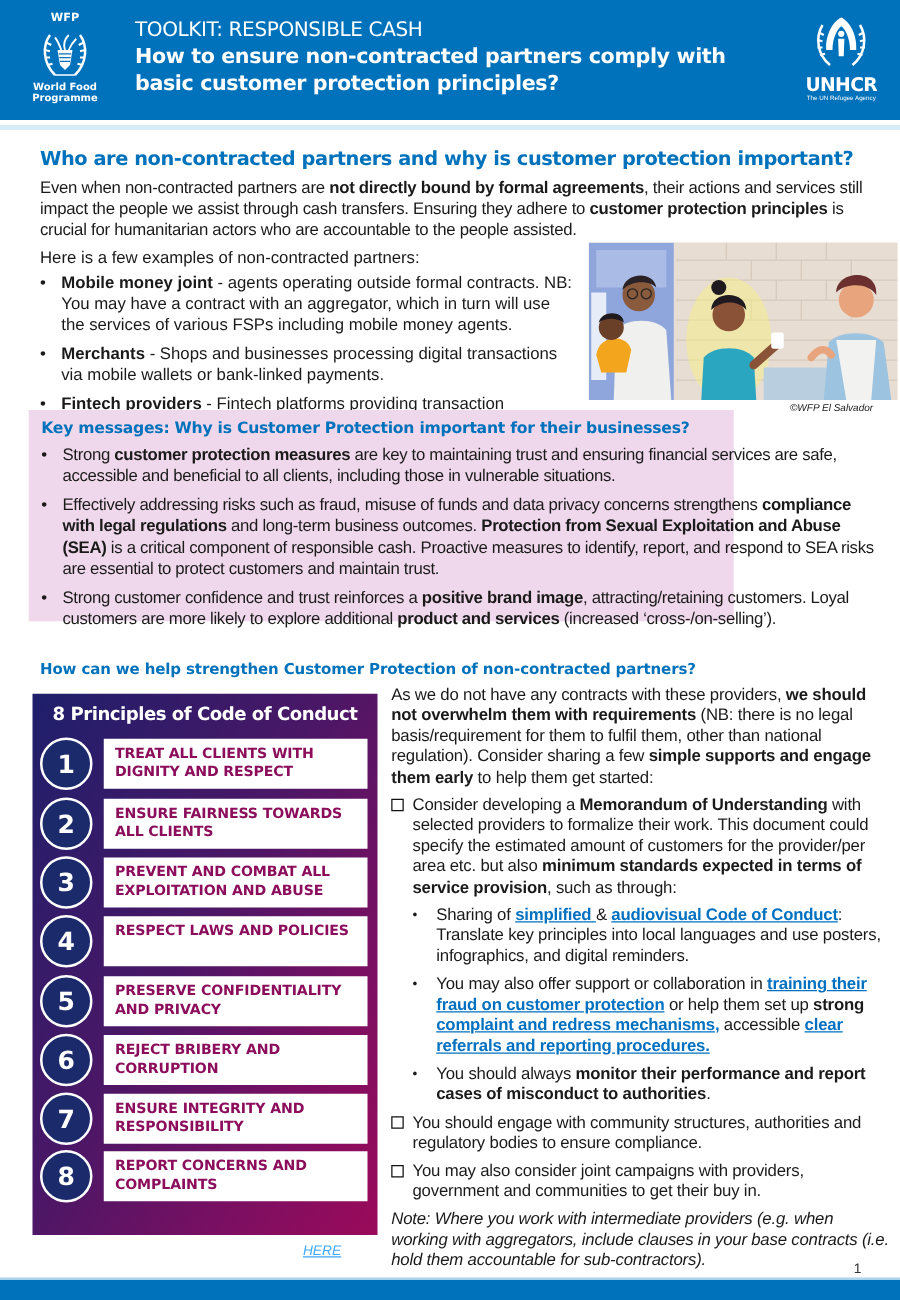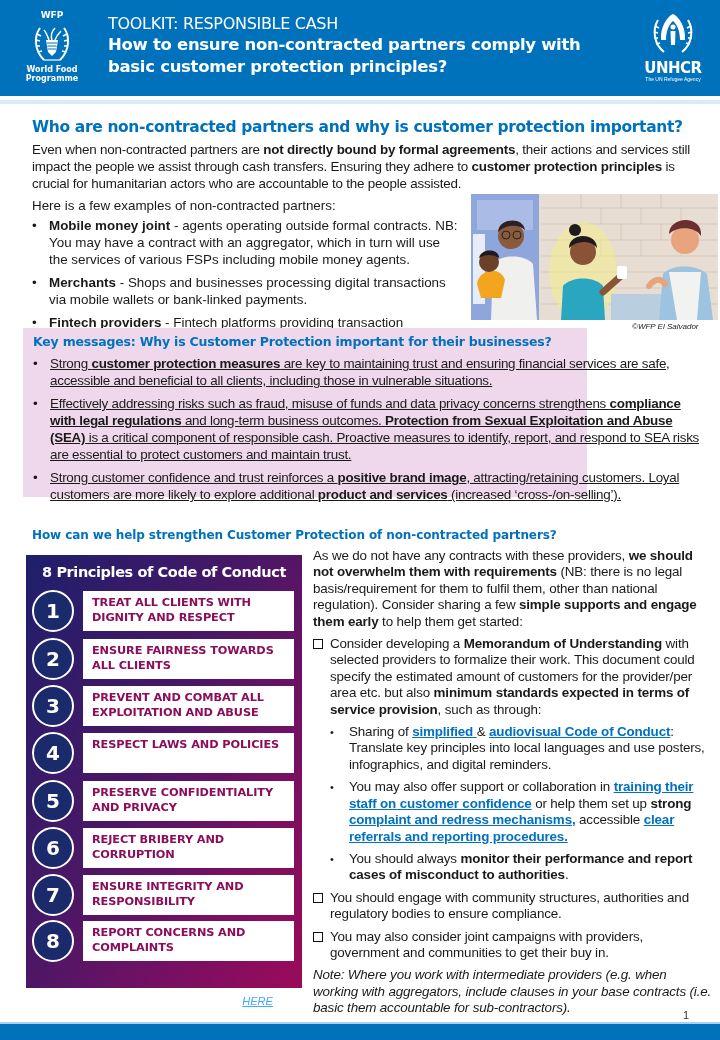--- a/index.html
+++ b/index.html
@@ -29,21 +29,21 @@
   ul.bullets li { position: relative; padding-left: 17px; margin-bottom: 6px; font-size: 13.4px; line-height: 17px; }
   ul.bullets li::before { content: "•"; position: absolute; left: 0; top: 0; }
   .examples { position: absolute; left: 32px; top: 217px; width: 430px; }
   .photo { position: absolute; left: 471px; top: 194px; width: 247px; height: 126px; background: #e7ddd3; overflow: hidden; }
   .credit { position: absolute; left: 632px; top: 322px; font-size: 8px; font-style: italic; color: #222; }
 
   
   .keybox { position: absolute; left: 23px; top: 328px; width: 564px; height: 169px; background: #f0d8ec; }
   .key-title { position: absolute; left: 10px; top: 6px; font-family: "DejaVu Sans", sans-serif; font-weight: bold; font-size: 12.5px; color: #0072bc; letter-spacing: -0.2px; }
   .key-list { position: absolute; left: 10px; top: 27px; width: 668px; }
-  .key-list li { font-size: 13px; line-height: 16.6px; letter-spacing: -0.25px; margin-bottom: 5px; padding-left: 22px; text-decoration: underline; }
+  .key-list li { font-size: 13px; line-height: 16.6px; letter-spacing: -0.25px; margin-bottom: 5px; padding-left: 22px; }
 
   
   .h2 { position: absolute; left: 32px; top: 528px; font-family: "DejaVu Sans", sans-serif; font-weight: bold; font-size: 12px; color: #0072bc; letter-spacing: -0.1px; }
 
   .coc { position: absolute; left: 26px; top: 555px; width: 276px; height: 433px; background: linear-gradient(120deg, #1e1f6b 0%, #4a1766 45%, #7a0f62 75%, #9b0a5a 100%); }
   .coc-title { position: absolute; left: 0; width: 276px; top: 9px; text-align: center; color: #fff; font-family: "DejaVu Sans", sans-serif; font-weight: bold; font-size: 14.5px; letter-spacing: -0.4px; }
   .principle { position: absolute; left: 6px; width: 262px; height: 40px; }
   .num { position: absolute; left: 0; top: -1px; width: 42px; height: 42px; border-radius: 50%; background: #1b2a6b; border: 2px solid #fff; color: #fff; font-family: "DejaVu Sans", sans-serif; font-weight: bold; font-size: 20px; line-height: 38px; text-align: center; }
   .ptext { position: absolute; left: 51px; top: 0; width: 211px; height: 40px; background: #fff; color: #8b0d5b; font-family: "DejaVu Sans", sans-serif; font-weight: bold; font-size: 11.3px; line-height: 15px; padding: 4px 0 0 9px; letter-spacing: -0.1px; }
   .download { position: absolute; left: 7px; top: 416px; color: #fff; font-style: italic; font-size: 11px; margin-top: 24px; }
@@ -246,30 +246,30 @@
 
 <div class="right-col">
   <p>
     <span>As we do not have any contracts with these providers, </span><b>we should not overwhelm them with requirements</b><span> (NB: there is no legal basis/requirement for them to fulfil them, other than national regulation). Consider sharing a few </span><b>simple supports and engage them early</b><span> to help them get started:</span>
   </p>
   <div class="check">
     <span class="box"></span>
     <span>Consider developing a </span><b>Memorandum of Understanding</b><span> with selected providers to formalize their work. This document could specify the estimated amount of customers for the provider/per area etc. but also </span><b>minimum standards expected in terms of service provision</b><span>, such as through:</span>
     <ul class="sub-bullets">
       <li><span>Sharing of </span><a class="link">simplified </a><span>&amp; </span><a class="link">audiovisual Code of Conduct</a><span>: Translate key principles into local languages and use posters, infographics, and digital reminders.</span></li>
-      <li><span>You may also offer support or collaboration in </span><a class="link">training their staff on customer confidence</a><span> or help them set up </span><b>strong</b><span> </span><a class="link">complaint and redress mechanisms,</a><span> accessible </span><a class="link">clear referrals and reporting procedures.</a></li>
+      <li><span>You may also offer support or collaboration in </span><a class="link">training their fraud on customer protection</a><span> or help them set up </span><b>strong</b><span> </span><a class="link">complaint and redress mechanisms,</a><span> accessible </span><a class="link">clear referrals and reporting procedures.</a></li>
       <li><span>You should always </span><b>monitor their performance and report cases of misconduct to authorities</b><span>.</span></li>
     </ul>
   </div>
   <div class="check">
     <span class="box"></span>
     <span>You should engage with community structures, authorities and regulatory bodies to ensure compliance.</span>
   </div>
   <div class="check">
     <span class="box"></span>
     <span>You may also consider joint campaigns with providers, government and communities to get their buy in.</span>
   </div>
-  <p class="note">Note: Where you work with intermediate providers (e.g. when working with aggregators, include clauses in your base contracts (i.e. basic them accountable for sub-contractors).</p>
+  <p class="note">Note: Where you work with intermediate providers (e.g. when working with aggregators, include clauses in your base contracts (i.e. hold them accountable for sub-contractors).</p>
 </div>
 
 <div class="page-num">1</div>
 <div class="footer-line"></div>
 <div class="footer"></div>
 
 </body></html>

